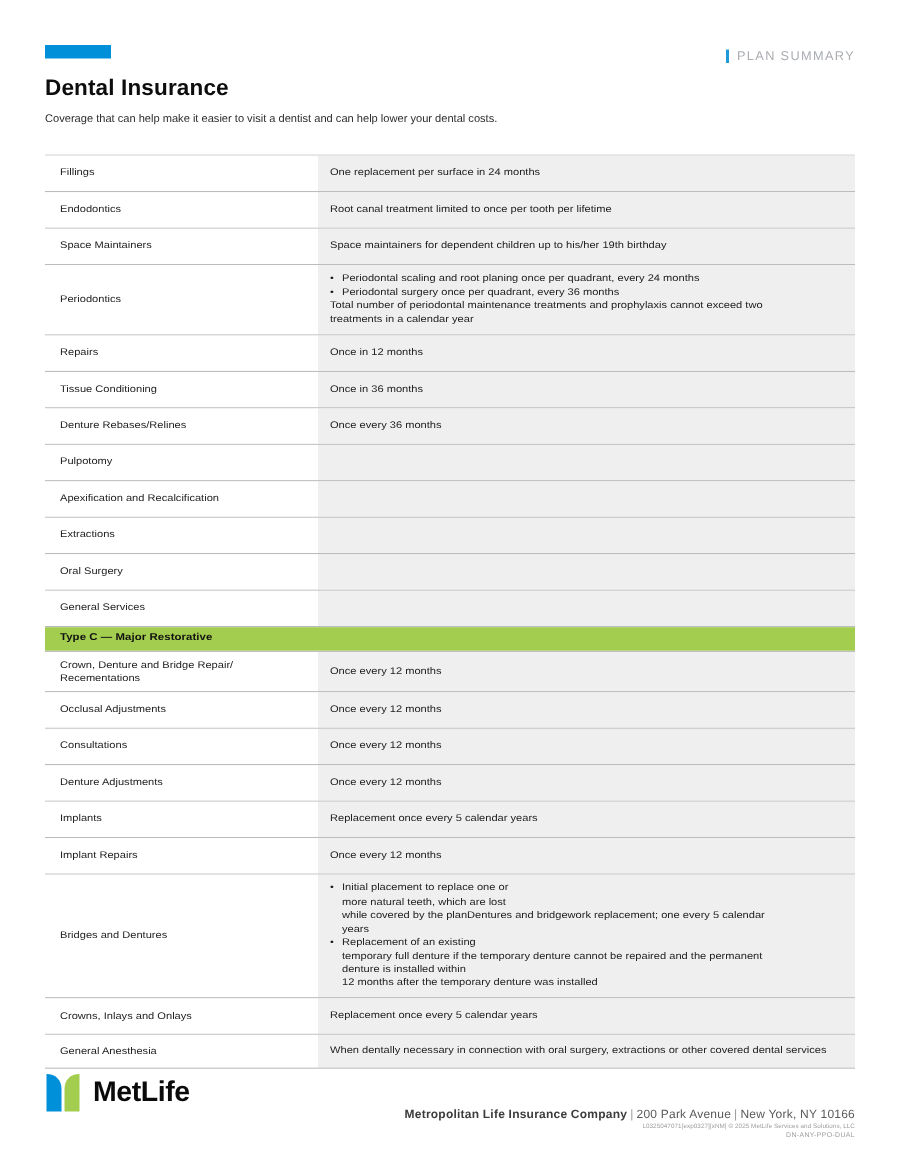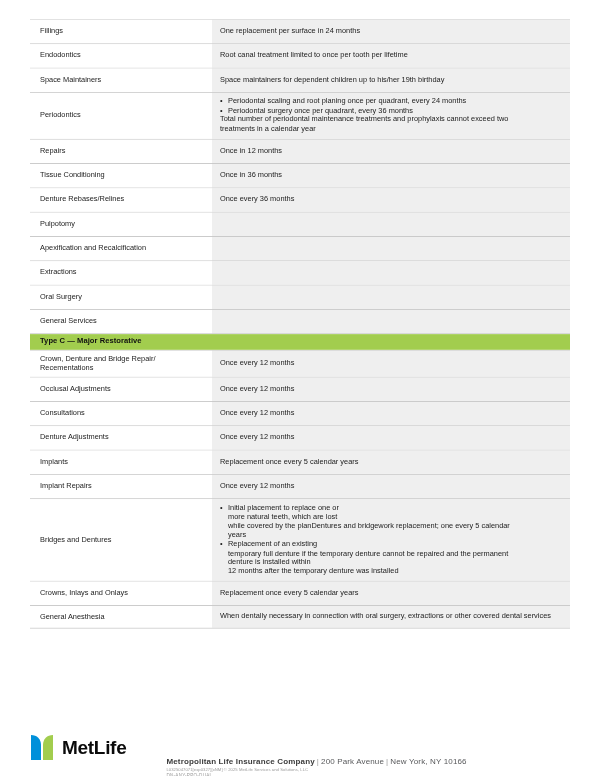--- a/index.html
+++ b/index.html
@@ -163,20 +163,21 @@
     display: block;
   }
   .logo-text {
     font-size: 19px;
     font-weight: bold;
     color: #0a0a0a;
     letter-spacing: -0.3px;
     line-height: 1;
   }
   .footer-right {
+    text-align: right;
     padding-top: 5px;
     flex: 1 1 auto;
     margin-top: 20px;
   }
   .f-company {
     font-size: 8px;
     color: #58595b;
     letter-spacing: 0.15px;
     white-space: nowrap;
   }
@@ -194,20 +195,31 @@
     color: #9b9b9b;
     line-height: 6px;
     letter-spacing: 0.25px;
   }
 </style>
 </head>
 <body>
 
 <div class="page">
 
+  <div class="header">
+    <div class="accent-bar"></div>
+
+    <div class="plan-summary">
+      <span class="tick"></span>
+      <span>PLAN SUMMARY</span>
+    </div>
+
+    <h1 class="doc-title">Dental Insurance</h1>
+    <p class="doc-sub">Coverage that can help make it easier to visit a dentist and can help lower your dental costs.</p>
+  </div>
 
   <div class="table" id="benefits-table" style="transform-origin: left top; transform: scaleY(0.868179);">
       <div class="row" style="min-height: 28px;">
         <div class="cell-label">Fillings</div>
         <div class="cell-value">
           <span class="vtext">One replacement per surface in 24 months</span>
         </div>
       </div>
       <div class="row" style="min-height: 28px;">
         <div class="cell-label">Endodontics</div>

